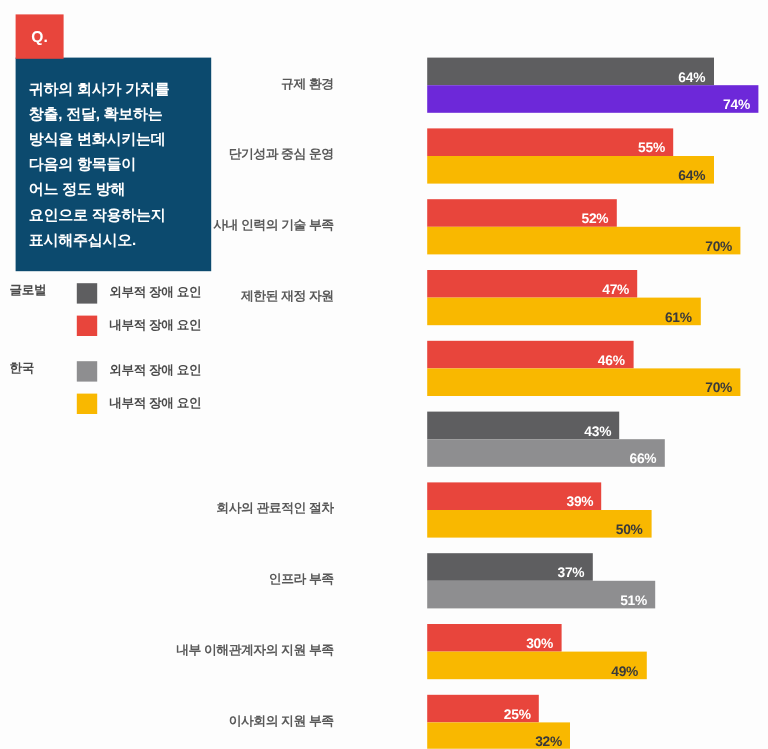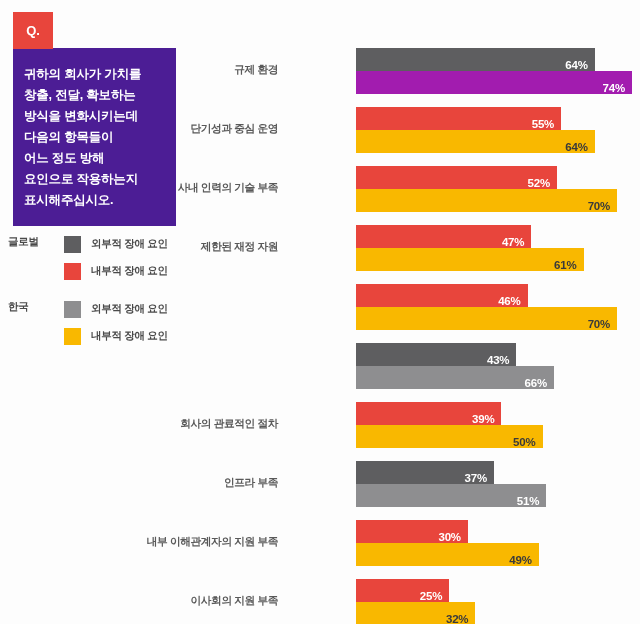--- a/index.html
+++ b/index.html
@@ -36,21 +36,21 @@
     line-height: 37px;
     text-align: center;
     z-index: 3;
   }
   #q-body {
     position: absolute;
     left: 0;
     top: 36px;
     width: 163px;
     min-height: 178px;
-    background: #4c1d95;
+    background: #0c4a6e;
     box-sizing: border-box;
     padding: 16px 11px 14px 11px;
     z-index: 2;
   }
   #q-text {
     color: #ffffff;
     font-size: 12.5px;
     font-weight: bold;
     line-height: 21px;
     white-space: pre-line;
@@ -198,40 +198,40 @@
     </div>
   </div>
 
 <div id="chart">
     <div class="chart-row">
       <div class="row-label">규제 환경</div>
       <div class="bars">
         <div class="bar top" style="width: 238.72px; background: rgb(94, 94, 96);">
           <span class="bar-value" style="color: rgb(255, 255, 255);">64%</span>
         </div>
-        <div class="bar bottom" style="width: 276.02px; background: #a21caf;">
+        <div class="bar bottom" style="width: 276.02px; background: #6d28d9;">
           <span class="bar-value" style="color: rgb(255, 255, 255);">74%</span>
         </div>
       </div>
     </div>
     <div class="chart-row">
       <div class="row-label">단기성과 중심 운영</div>
       <div class="bars">
         <div class="bar top" style="width: 205.15px; background: rgb(232, 69, 60);">
           <span class="bar-value" style="color: rgb(255, 255, 255);">55%</span>
         </div>
         <div class="bar bottom" style="width: 238.72px; background: rgb(249, 184, 0);">
           <span class="bar-value" style="color: rgb(58, 58, 58);">64%</span>
         </div>
       </div>
     </div>
     <div class="chart-row">
       <div class="row-label">사내 인력의 기술 부족</div>
       <div class="bars">
-        <div class="bar top" style="width: 201px; background: rgb(232, 69, 60); padding-left: 12px;">
+        <div class="bar top" style="width: 158px; background: rgb(232, 69, 60); padding-left: 12px;">
           <span class="bar-value" style="color: rgb(255, 255, 255);">52%</span>
         </div>
         <div class="bar bottom" style="width: 261.1px; background: rgb(249, 184, 0);">
           <span class="bar-value" style="color: rgb(58, 58, 58);">70%</span>
         </div>
       </div>
     </div>
     <div class="chart-row">
       <div class="row-label">제한된 재정 자원</div>
       <div class="bars">

